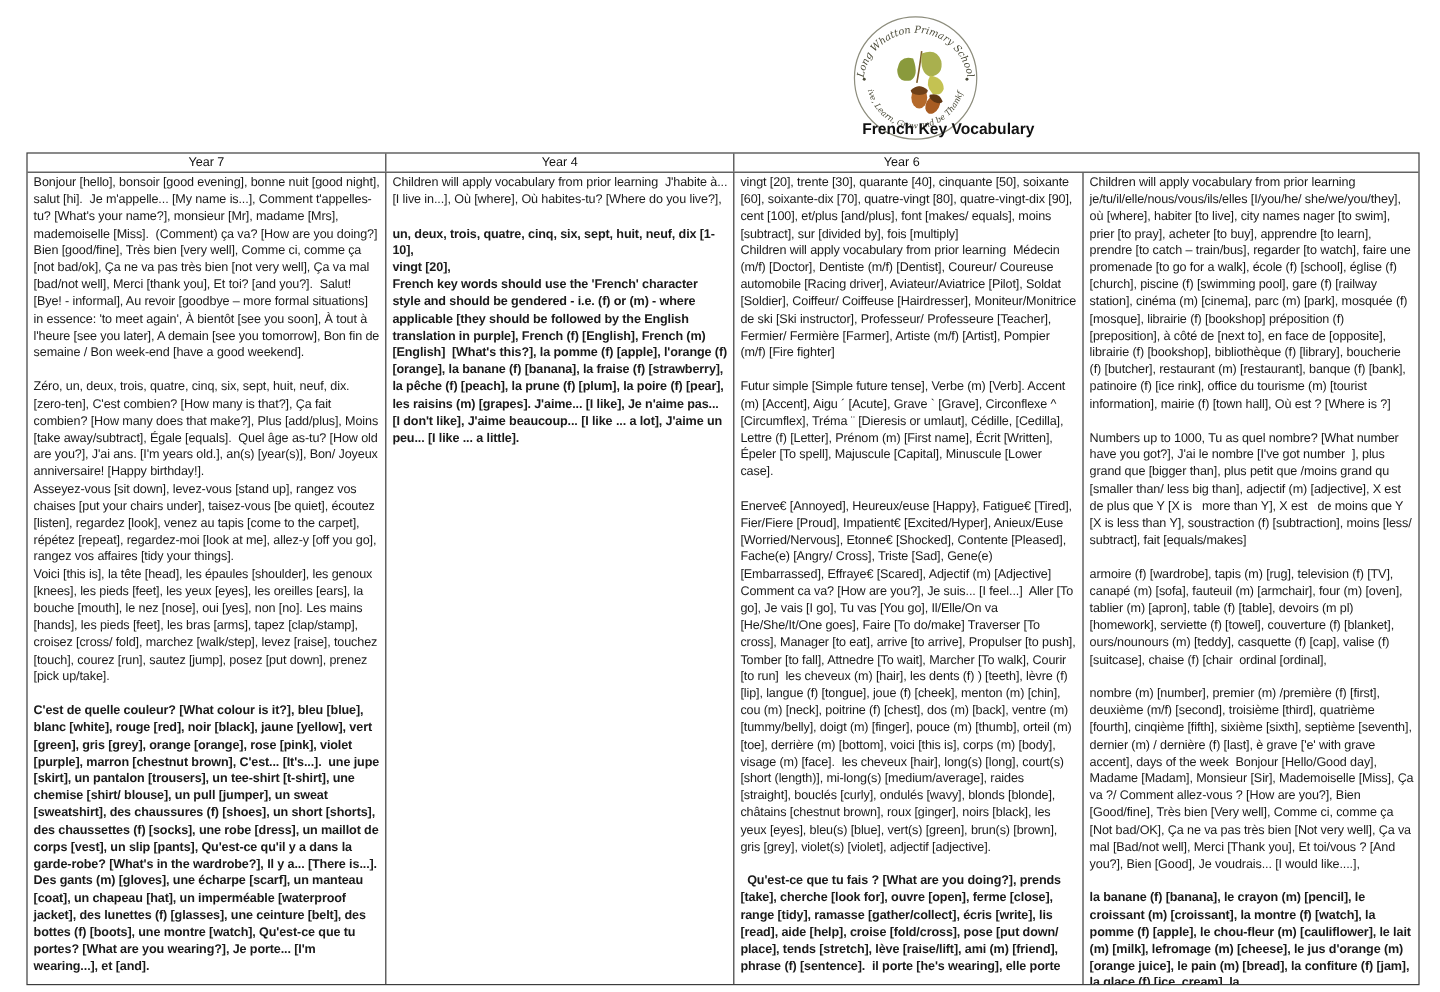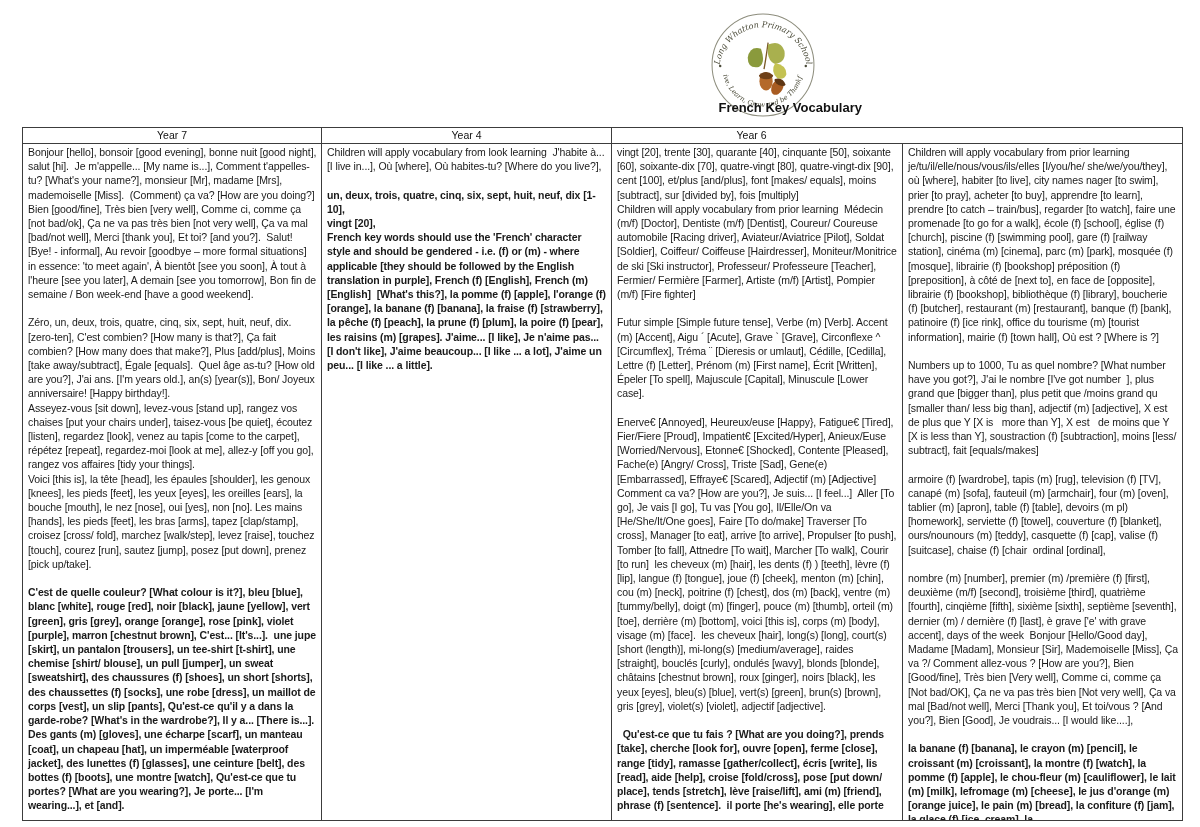--- a/index.html
+++ b/index.html
@@ -93,21 +93,21 @@
   </div>
   <div class="brow">
     <div class="cell c0">
       <p>Bonjour [hello], bonsoir [good evening], bonne nuit [good night], salut [hi].  Je m'appelle... [My name is...], Comment t'appelles-tu? [What's your name?], monsieur [Mr], madame [Mrs], mademoiselle [Miss].  (Comment) ça va? [How are you doing?] Bien [good/fine], Très bien [very well], Comme ci, comme ça [not bad/ok], Ça ne va pas très bien [not very well], Ça va mal [bad/not well], Merci [thank you], Et toi? [and you?].  Salut! [Bye! - informal], Au revoir [goodbye – more formal situations] in essence: 'to meet again', À bientôt [see you soon], À tout à l'heure [see you later], A demain [see you tomorrow], Bon fin de semaine / Bon week-end [have a good weekend].</p>
       <p>Zéro, un, deux, trois, quatre, cinq, six, sept, huit, neuf, dix. [zero-ten], C'est combien? [How many is that?], Ça fait combien? [How many does that make?], Plus [add/plus], Moins [take away/subtract], Égale [equals].  Quel âge as-tu? [How old are you?], J'ai ans. [I'm years old.], an(s) [year(s)], Bon/ Joyeux anniversaire! [Happy birthday!].
 Asseyez-vous [sit down], levez-vous [stand up], rangez vos chaises [put your chairs under], taisez-vous [be quiet], écoutez [listen], regardez [look], venez au tapis [come to the carpet], répétez [repeat], regardez-moi [look at me], allez-y [off you go], rangez vos affaires [tidy your things].
 Voici [this is], la tête [head], les épaules [shoulder], les genoux [knees], les pieds [feet], les yeux [eyes], les oreilles [ears], la bouche [mouth], le nez [nose], oui [yes], non [no]. Les mains [hands], les pieds [feet], les bras [arms], tapez [clap/stamp], croisez [cross/ fold], marchez [walk/step], levez [raise], touchez [touch], courez [run], sautez [jump], posez [put down], prenez [pick up/take].</p>
       <p>C'est de quelle couleur? [What colour is it?], bleu [blue], blanc [white], rouge [red], noir [black], jaune [yellow], vert [green], gris [grey], orange [orange], rose [pink], violet [purple], marron [chestnut brown], C'est... [It's...].  une jupe [skirt], un pantalon [trousers], un tee-shirt [t-shirt], une chemise [shirt/ blouse], un pull [jumper], un sweat [sweatshirt], des chaussures (f) [shoes], un short [shorts], des chaussettes (f) [socks], une robe [dress], un maillot de corps [vest], un slip [pants], Qu'est-ce qu'il y a dans la garde-robe? [What's in the wardrobe?], Il y a... [There is...]. Des gants (m) [gloves], une écharpe [scarf], un manteau [coat], un chapeau [hat], un imperméable [waterproof jacket], des lunettes (f) [glasses], une ceinture [belt], des bottes (f) [boots], une montre [watch], Qu'est-ce que tu portes? [What are you wearing?], Je porte... [I'm wearing...], et [and].</p>
     </div>
     <div class="cell c1">
-      <p>Children will apply vocabulary from look learning  J'habite à... [I live in...], Où [where], Où habites-tu? [Where do you live?],</p>
+      <p>Children will apply vocabulary from prior learning  J'habite à... [I live in...], Où [where], Où habites-tu? [Where do you live?],</p>
       <p>un, deux, trois, quatre, cinq, six, sept, huit, neuf, dix [1-10],
 vingt [20],
 French key words should use the 'French' character style and should be gendered - i.e. (f) or (m) - where applicable [they should be followed by the English translation in purple], French (f) [English], French (m) [English]  [What's this?], la pomme (f) [apple], l'orange (f) [orange], la banane (f) [banana], la fraise (f) [strawberry], la pêche (f) [peach], la prune (f) [plum], la poire (f) [pear], les raisins (m) [grapes]. J'aime... [I like], Je n'aime pas... [I don't like], J'aime beaucoup... [I like ... a lot], J'aime un peu... [I like ... a little].</p>
     </div>
     <div class="cell c2">
       <p>vingt [20], trente [30], quarante [40], cinquante [50], soixante [60], soixante-dix [70], quatre-vingt [80], quatre-vingt-dix [90], cent [100], et/plus [and/plus], font [makes/ equals], moins [subtract], sur [divided by], fois [multiply]
 Children will apply vocabulary from prior learning  Médecin (m/f) [Doctor], Dentiste (m/f) [Dentist], Coureur/ Coureuse automobile [Racing driver], Aviateur/Aviatrice [Pilot], Soldat [Soldier], Coiffeur/ Coiffeuse [Hairdresser], Moniteur/Monitrice de ski [Ski instructor], Professeur/ Professeure [Teacher], Fermier/ Fermière [Farmer], Artiste (m/f) [Artist], Pompier (m/f) [Fire fighter]</p>
       <p>Futur simple [Simple future tense], Verbe (m) [Verb]. Accent (m) [Accent], Aigu ´ [Acute], Grave ` [Grave], Circonflexe ^ [Circumflex], Tréma ¨ [Dieresis or umlaut], Cédille, [Cedilla], Lettre (f) [Letter], Prénom (m) [First name], Écrit [Written], Épeler [To spell], Majuscule [Capital], Minuscule [Lower case].</p>
       <p>Enerve€ [Annoyed], Heureux/euse [Happy}, Fatigue€ [Tired], Fier/Fiere [Proud], Impatient€ [Excited/Hyper], Anieux/Euse [Worried/Nervous], Etonne€ [Shocked], Contente [Pleased], Fache(e) [Angry/ Cross], Triste [Sad], Gene(e) [Embarrassed], Effraye€ [Scared], Adjectif (m) [Adjective] Comment ca va? [How are you?], Je suis... [I feel...]  Aller [To go], Je vais [I go], Tu vas [You go], Il/Elle/On va [He/She/It/One goes], Faire [To do/make] Traverser [To cross], Manager [to eat], arrive [to arrive], Propulser [to push], Tomber [to fall], Attnedre [To wait], Marcher [To walk], Courir [to run]  les cheveux (m) [hair], les dents (f) ) [teeth], lèvre (f) [lip], langue (f) [tongue], joue (f) [cheek], menton (m) [chin], cou (m) [neck], poitrine (f) [chest], dos (m) [back], ventre (m) [tummy/belly], doigt (m) [finger], pouce (m) [thumb], orteil (m) [toe], derrière (m) [bottom], voici [this is], corps (m) [body], visage (m) [face].  les cheveux [hair], long(s) [long], court(s) [short (length)], mi-long(s) [medium/average], raides [straight], bouclés [curly], ondulés [wavy], blonds [blonde], châtains [chestnut brown], roux [ginger], noirs [black], les yeux [eyes], bleu(s) [blue], vert(s) [green], brun(s) [brown], gris [grey], violet(s) [violet], adjectif [adjective].</p>
       <p>  Qu'est-ce que tu fais ? [What are you doing?], prends [take], cherche [look for], ouvre [open], ferme [close], range [tidy], ramasse [gather/collect], écris [write], lis [read], aide [help], croise [fold/cross], pose [put down/ place], tends [stretch], lève [raise/lift], ami (m) [friend], phrase (f) [sentence].  il porte [he's wearing], elle porte</p>

